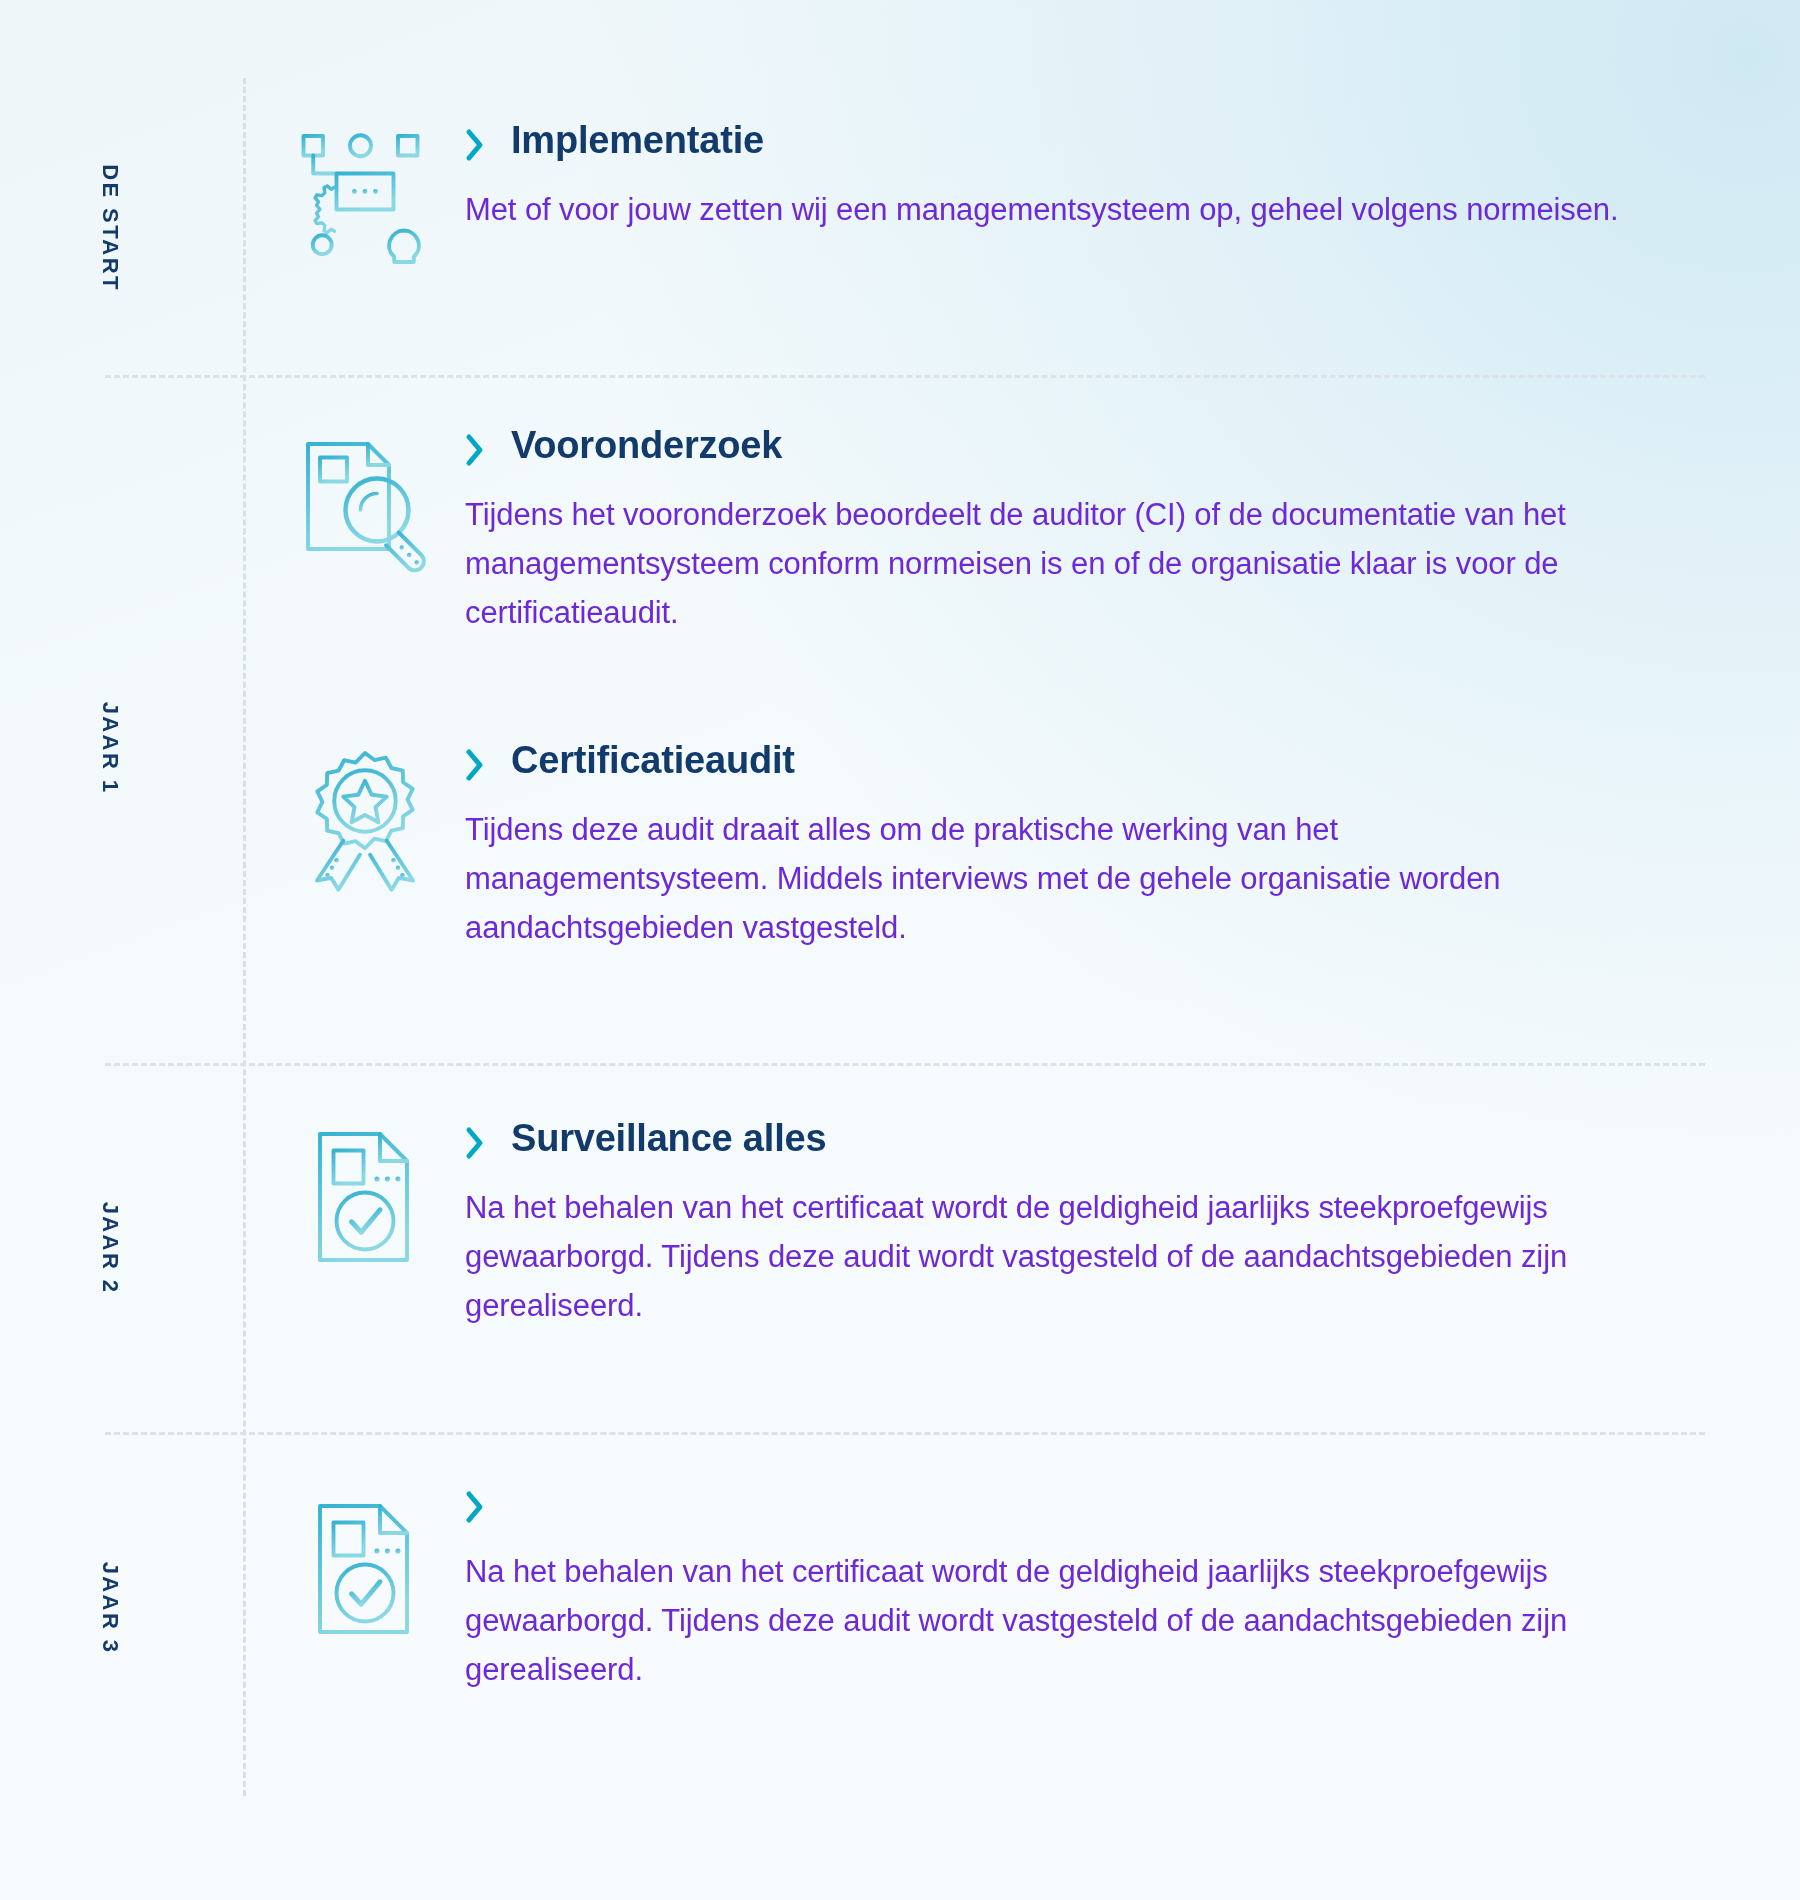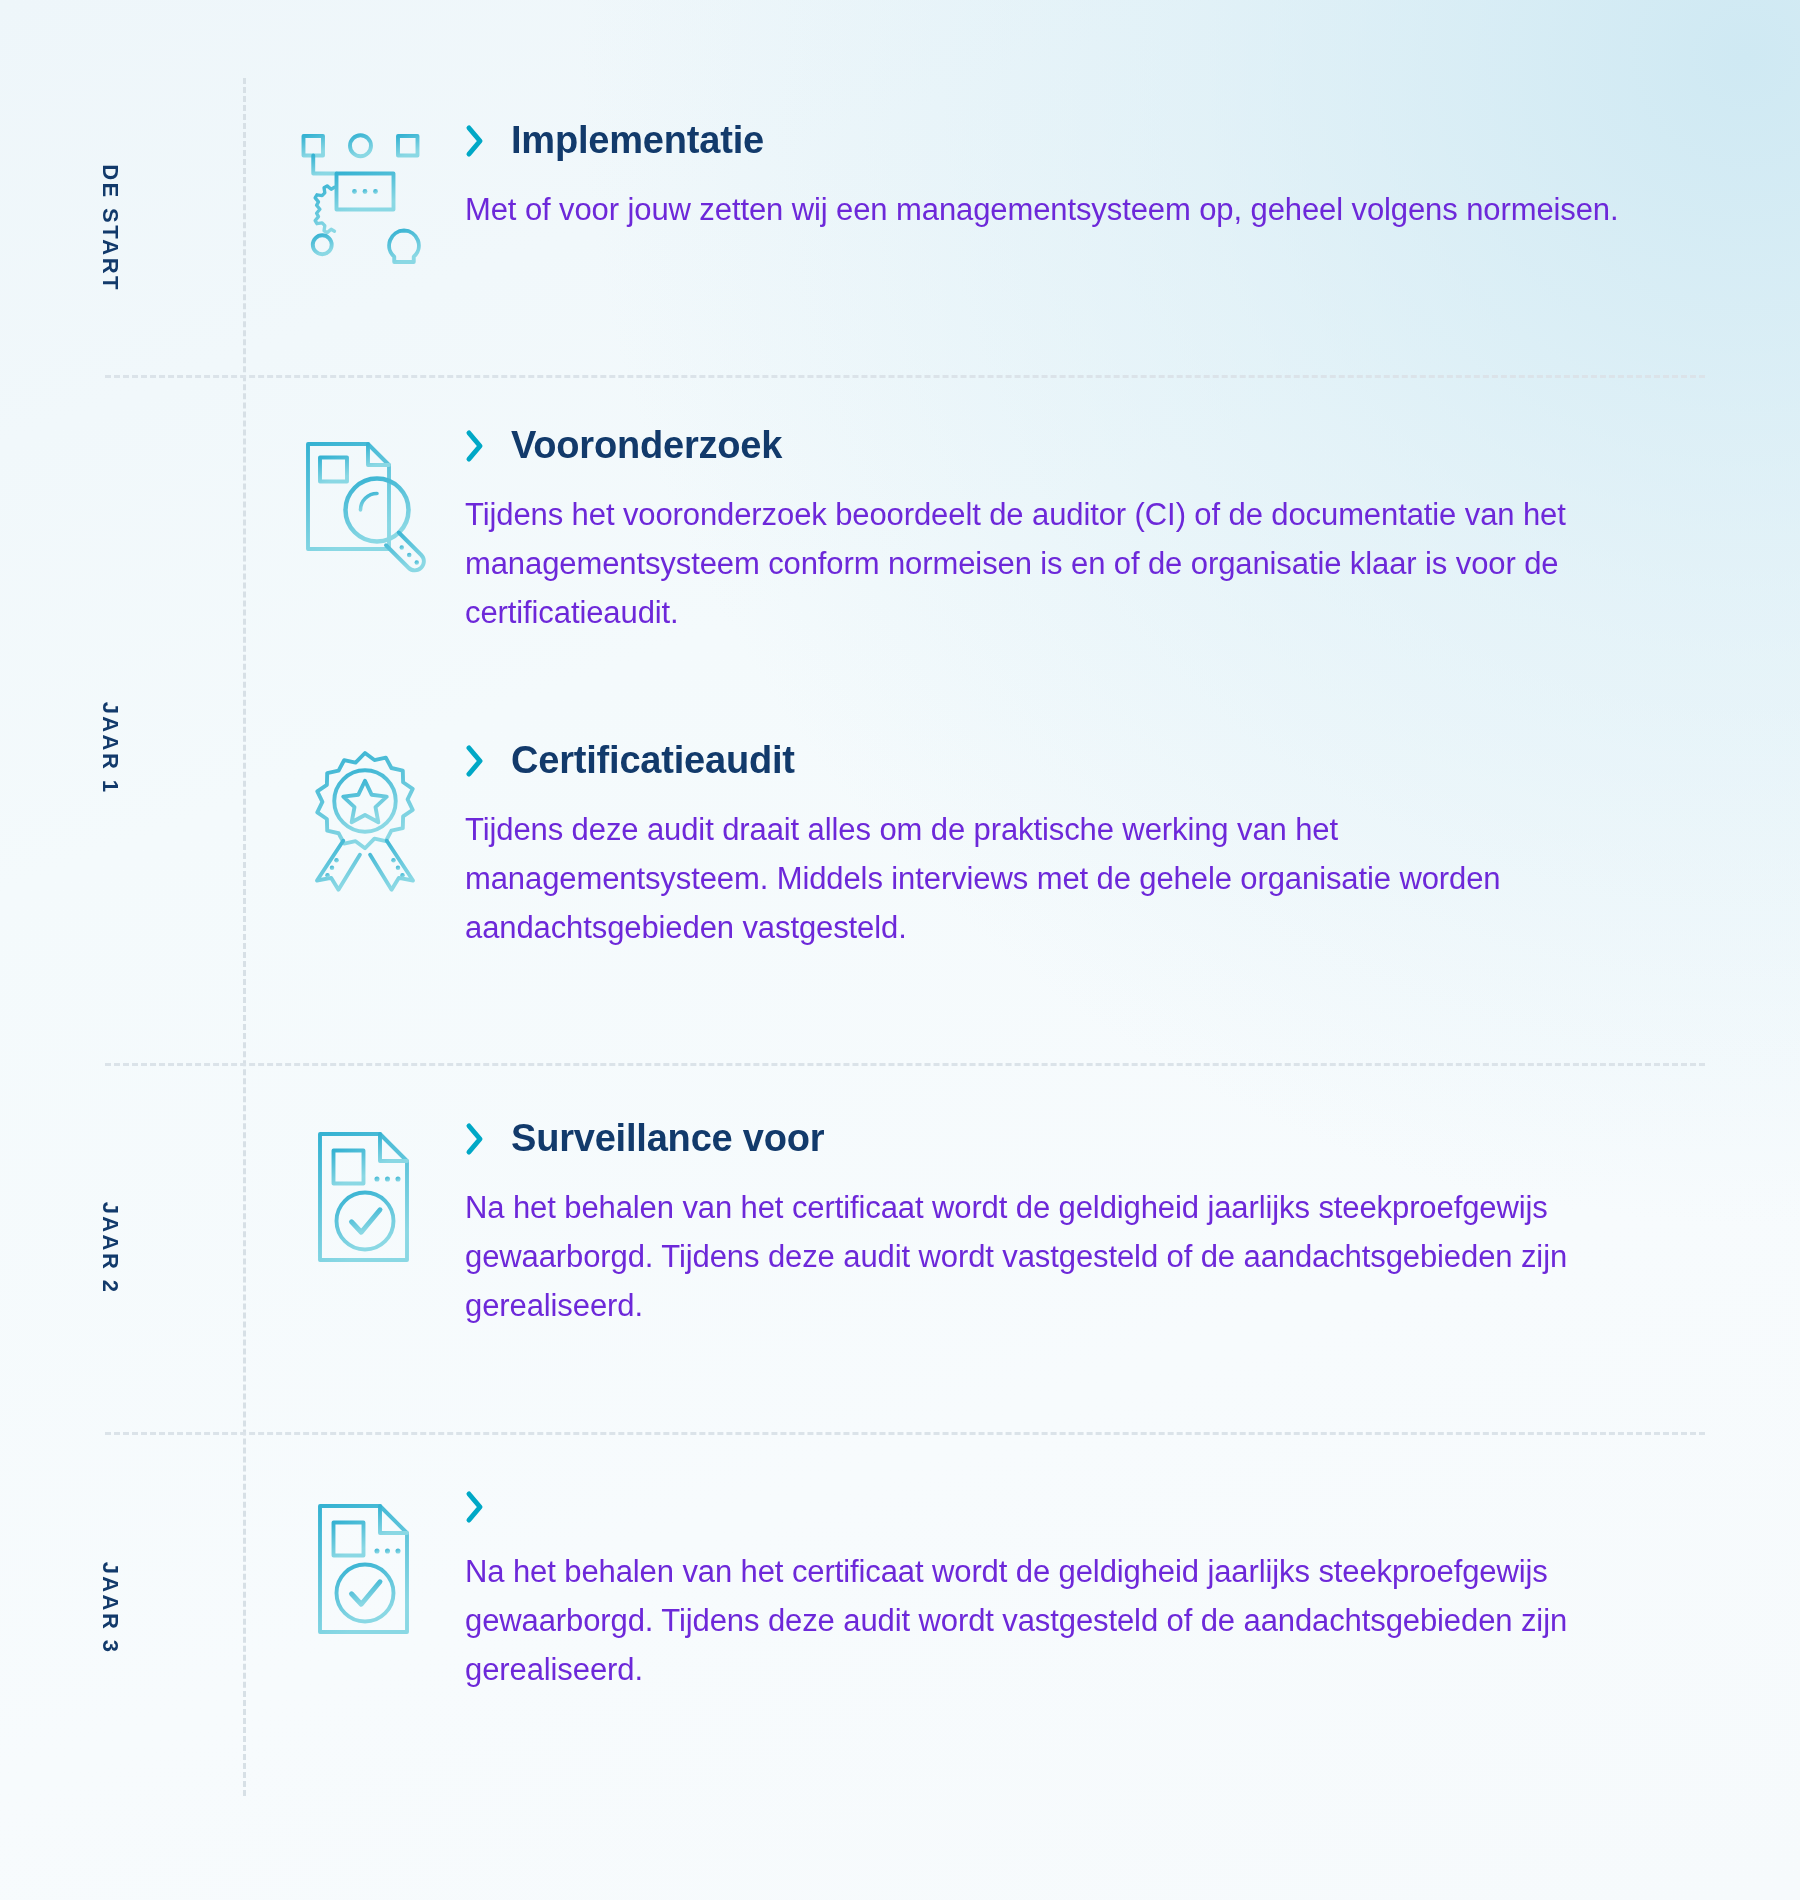--- a/index.html
+++ b/index.html
@@ -81,21 +81,21 @@
   }
   .icon-cell svg { display:block; }
 
   .text-cell {
     flex:1 1 auto;
     padding-top:0;
   }
 
   .heading {
     display:flex;
-    align-items:center;
+    align-items:flex-end;
     gap:26px;
     margin-bottom:24px;
   }
 
   .chev {
     flex:0 0 auto;
     line-height:0;
   }
 
   .heading-text {
@@ -267,21 +267,21 @@
         <path d="M41 66.5 l6.5 7 12.5 -15" stroke-width="3.3"></path>
       </svg>
     </div>
     <div class="text-cell">
       <div class="heading">
         <span class="chev">
           <svg width="20" height="34" viewBox="0 0 20 34" fill="none" stroke="#00a8c6" stroke-width="5" stroke-linecap="round" stroke-linejoin="round">
             <path d="M4 4 L15 17 L4 30"></path>
           </svg>
         </span>
-        <span class="heading-text">Surveillance voor</span>
+        <span class="heading-text">Surveillance alles</span>
       </div>
       <div class="body-text">Na het behalen van het certificaat wordt de geldigheid jaarlijks steekproefgewijs gewaarborgd. Tijdens deze audit wordt vastgesteld of de aandachtsgebieden zijn gerealiseerd.</div>
     </div>
   </div>
 
   <div class="row" style="top:1490px">
     <div class="icon-cell">
       <svg width="150" height="150" viewBox="0 0 100 100" fill="none" stroke="url(#ig)" stroke-width="2.6" stroke-linecap="round" stroke-linejoin="round">
         <path d="M20 8 h40 l18 18 v66 h-58 z"></path>
         <path d="M60 8 v18 h18"></path>

